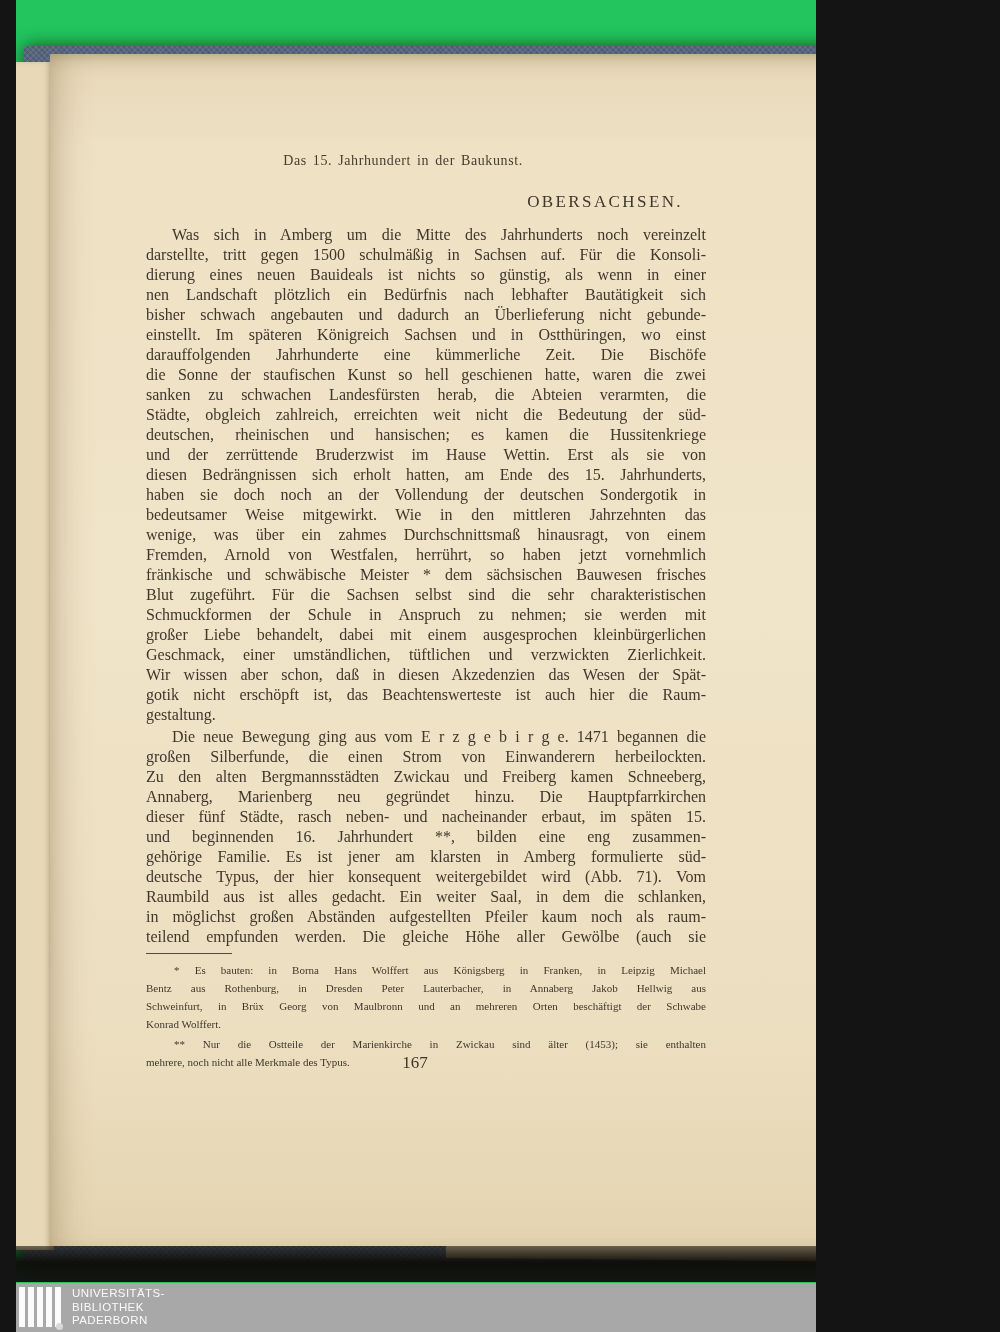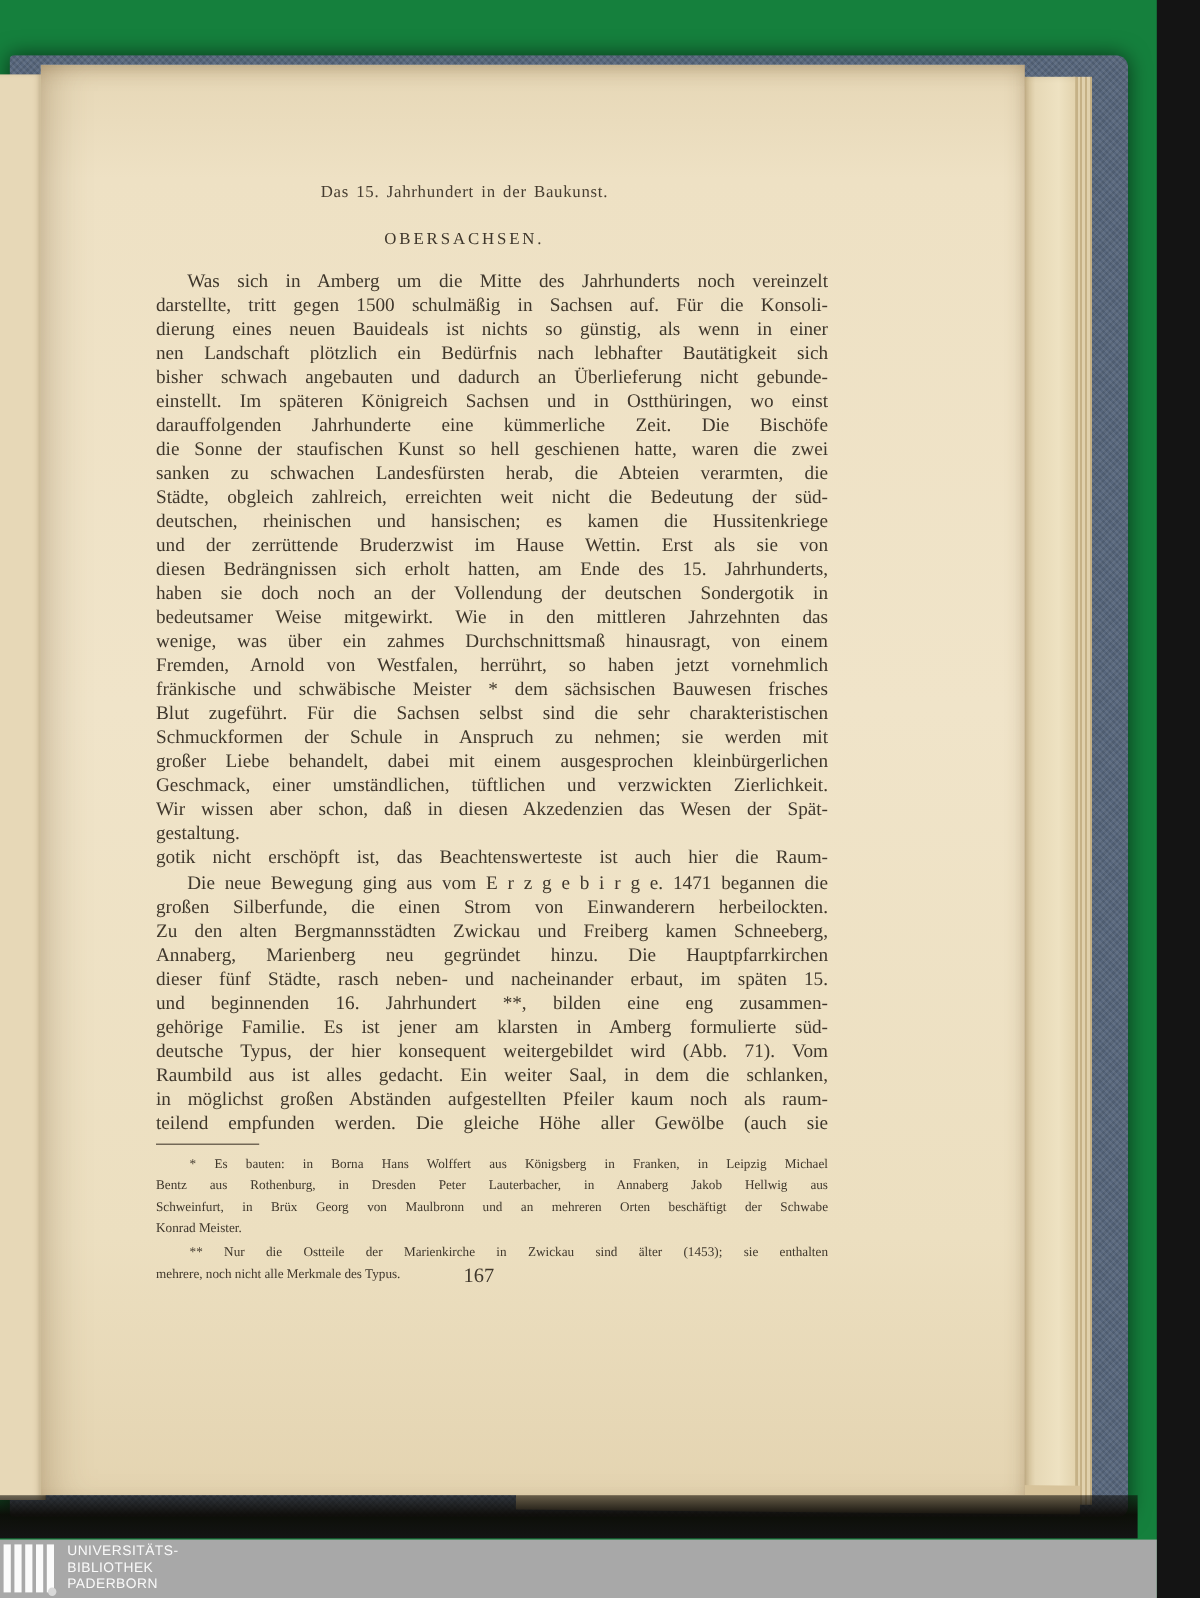--- a/index.html
+++ b/index.html
@@ -1,17 +1,17 @@
 <!DOCTYPE html>
 <html><head>
 <meta charset="utf-8">
 <style>
   html,body{margin:0;padding:0;background:#141414;}
-  .stage{position:relative;width:964px;height:1332px;overflow:hidden;
-         background:#15803d;font-family:"Liberation Serif",serif;}
+  .stage{position:relative;width:800px;height:1332px;overflow:hidden;
+         background:#22c55e;font-family:"Liberation Serif",serif;margin-left:16px;}
   
   .cover{position:absolute;left:8px;top:46px;width:932px;height:1218px;z-index:1;
          background-color:#57667c;
          background-image:repeating-linear-gradient(45deg,rgba(255,255,255,.07) 0 2px,transparent 2px 4px),
                           repeating-linear-gradient(-45deg,rgba(0,0,0,.10) 0 2px,transparent 2px 4px);
          border-radius:4px 10px 8px 4px;
          box-shadow:0 0 18px rgba(0,0,0,.6);}
   .stack{position:absolute;left:894px;top:64px;width:16px;height:1190px;z-index:2;
          background:repeating-linear-gradient(90deg,#e0d1ad 0 2px,#c5b186 2px 4px);}
   .page2{position:absolute;left:850px;top:64px;width:46px;height:1188px;z-index:3;
@@ -26,22 +26,22 @@
         background:linear-gradient(to bottom,#e6d7b6 0,#eee1c4 8%,#f0e4c9 45%,#ecdfc0 82%,#e4d4b1 100%);
         box-shadow:inset 26px 0 38px -24px rgba(110,80,40,.40),
                    inset -10px 0 16px -10px rgba(110,80,40,.30),
                    inset 0 14px 18px -12px rgba(110,80,40,.35);}
   .bottom-shadow{position:absolute;left:0;top:1246px;width:948px;height:36px;z-index:5;
         background:linear-gradient(to bottom,rgba(12,10,6,.55) 0,rgba(12,10,6,.95) 45%,#141414 100%);}
   
   .page *{color:#3f372c;}
   .running-head{position:absolute;left:73px;top:99px;width:560px;text-align:center;
         font-size:14px;letter-spacing:.6px;word-spacing:2px;color:#463d31;}
-  .section-title{position:absolute;left:73px;top:138px;width:560px;text-align:center;
-        font-size:14px;letter-spacing:2.4px;}
+  .section-title{position:absolute;left:73px;top:138px;width:560px;text-align:right;
+        font-size:17px;letter-spacing:2.4px;}
   .body-block{position:absolute;left:96px;top:171px;width:560px;font-size:16px;}
   .para{margin:0 0 2px 0;}
   .ln{height:20px;line-height:20px;overflow:hidden;text-align:justify;text-align-last:justify;}
   .ln.indent{text-indent:26px;}
   .ln.flush{text-align-last:left;}
   .fn-rule{width:86px;border:0;border-top:1.6px solid #554b3e;margin:6px 0 7px 0;}
   .footnote .ln{height:18px;line-height:18px;font-size:11px;}
   .footnote .ln.indent{text-indent:28px;}
   .page-number{position:absolute;left:96px;top:999px;width:538px;text-align:center;font-size:17px;}
   
@@ -88,22 +88,22 @@
             <div class="ln">haben sie doch noch an der Vollendung der deutschen Sondergotik in</div>
             <div class="ln">bedeutsamer Weise mitgewirkt. Wie in den mittleren Jahrzehnten das</div>
             <div class="ln">wenige, was über ein zahmes Durchschnittsmaß hinausragt, von einem</div>
             <div class="ln">Fremden, Arnold von Westfalen, herrührt, so haben jetzt vornehmlich</div>
             <div class="ln">fränkische und schwäbische Meister * dem sächsischen Bauwesen frisches</div>
             <div class="ln">Blut zugeführt. Für die Sachsen selbst sind die sehr charakteristischen</div>
             <div class="ln">Schmuckformen der Schule in Anspruch zu nehmen; sie werden mit</div>
             <div class="ln">großer Liebe behandelt, dabei mit einem ausgesprochen kleinbürgerlichen</div>
             <div class="ln">Geschmack, einer umständlichen, tüftlichen und verzwickten Zierlichkeit.</div>
             <div class="ln">Wir wissen aber schon, daß in diesen Akzedenzien das Wesen der Spät-</div>
+            <div class="ln">gotik nicht erschöpft ist, das Beachtenswerteste ist auch hier die Raum-</div>
             <div class="ln flush">gestaltung.</div>
-            <div class="ln">gotik nicht erschöpft ist, das Beachtenswerteste ist auch hier die Raum-</div>
           </div>
           <div class="para ">
             <div class="ln indent">Die neue Bewegung ging aus vom E r z g e b i r g e. 1471 begannen die</div>
             <div class="ln">großen Silberfunde, die einen Strom von Einwanderern herbeilockten.</div>
             <div class="ln">Zu den alten Bergmannsstädten Zwickau und Freiberg kamen Schneeberg,</div>
             <div class="ln">Annaberg, Marienberg neu gegründet hinzu. Die Hauptpfarrkirchen</div>
             <div class="ln">dieser fünf Städte, rasch neben- und nacheinander erbaut, im späten 15.</div>
             <div class="ln">und beginnenden 16. Jahrhundert **, bilden eine eng zusammen-</div>
             <div class="ln">gehörige Familie. Es ist jener am klarsten in Amberg formulierte süd-</div>
             <div class="ln">deutsche Typus, der hier konsequent weitergebildet wird (Abb. 71). Vom</div>
@@ -111,21 +111,21 @@
             <div class="ln">in möglichst großen Abständen aufgestellten Pfeiler kaum noch als raum-</div>
             <div class="ln">teilend empfunden werden. Die gleiche Höhe aller Gewölbe (auch sie</div>
           </div>
         </div>
       <hr class="fn-rule">
       <div id="footnotes">
           <div class="para footnote">
             <div class="ln indent">* Es bauten: in Borna Hans Wolffert aus Königsberg in Franken, in Leipzig Michael</div>
             <div class="ln">Bentz aus Rothenburg, in Dresden Peter Lauterbacher, in Annaberg Jakob Hellwig aus</div>
             <div class="ln">Schweinfurt, in Brüx Georg von Maulbronn und an mehreren Orten beschäftigt der Schwabe</div>
-            <div class="ln flush">Konrad Meister.</div>
+            <div class="ln flush">Konrad Wolffert.</div>
           </div>
           <div class="para footnote">
             <div class="ln indent">** Nur die Ostteile der Marienkirche in Zwickau sind älter (1453); sie enthalten</div>
             <div class="ln flush">mehrere, noch nicht alle Merkmale des Typus.</div>
           </div>
         </div>
     </div>
 
     <div class="page-number">167</div>
   </div>

